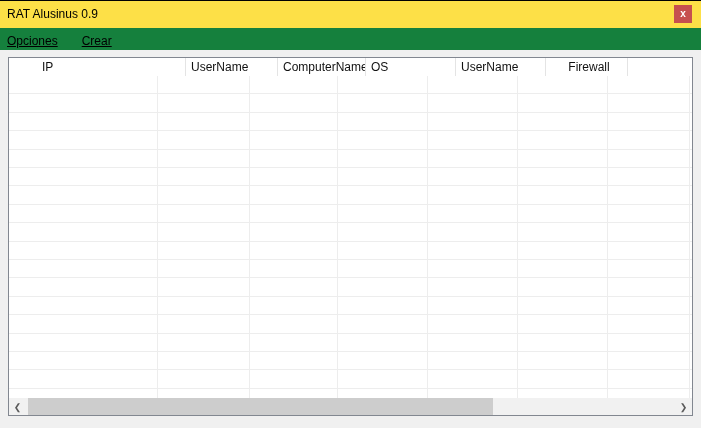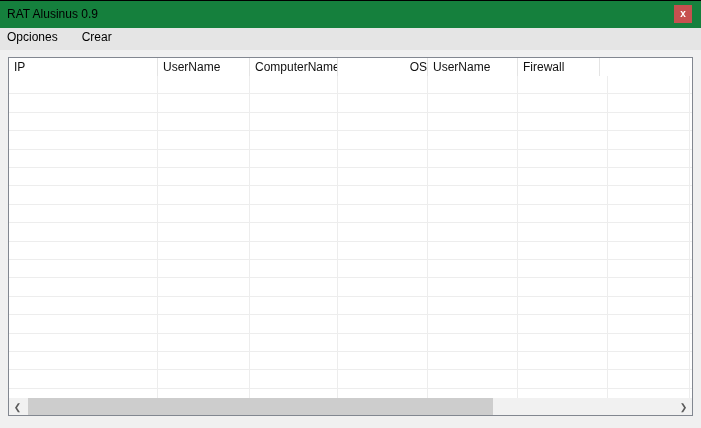--- a/index.html
+++ b/index.html
@@ -4,38 +4,38 @@
 <style>
   html,body { margin:0; padding:0; background:#ffffff; }
   .window {
     position:relative; width:701px; height:428px;
     background:#ffffff; box-sizing:border-box;
     border-top:1px solid var(--window-top-border, #000000);
     font-family:"Liberation Sans", sans-serif;
     overflow:hidden;
     -webkit-font-smoothing:antialiased;
   }
-  .titlebar { position:absolute; left:0; top:0; width:100%; height:27px; background:#15803d; }
+  .titlebar { position:absolute; left:0; top:0; width:100%; height:27px; background:#fde047; }
   .window-title { position:absolute; left:7px; top:6px; font-size:12px; color:#000000; white-space:nowrap; }
   .close-btn {
     position:absolute; left:674px; top:4px; width:18px; height:18px;
     background:var(--close-button, #c75050); border:none; padding:0; margin:0;
     color:#ffffff; font-size:10px; font-weight:bold; font-family:"Liberation Sans", sans-serif;
     display:flex; align-items:center; justify-content:center; line-height:1; cursor:default;
   }
-  .menubar { position:absolute; left:0; top:27px; width:100%; height:22px; background:#e5e5e5; display:flex; align-items:flex-start; }
+  .menubar { position:absolute; left:0; top:27px; width:100%; height:22px; background:#15803d; display:flex; align-items:flex-end;text-decoration:underline; }
   .menu-item { font-size:12px; color:#000000; padding:2px 0; white-space:nowrap; }
   .menu-item.first { margin-left:7px; }
   .menu-item + .menu-item { margin-left:24px; }
   .form-area { position:absolute; left:0; top:49px; width:701px; height:379px; background:var(--form-background, #f0f0f0); }
   .listview {
     position:absolute; left:8px; top:7px; width:685px; height:359px;
     background:#ffffff; border:1px solid var(--listview-border, #828790); box-sizing:border-box;
   }
-  .lv-header { position:absolute; left:0; top:0; right:0; height:18px; background:#ffffff; display:flex; }
+  .lv-header { position:absolute; left:0; top:0; right:0; height:18px; background:#ffffff; display:flex;padding-left:28px; }
   .lv-hcell {
     box-sizing:border-box; border-right:1px solid #e4e4e4;
     padding:2px 0 0 5px; font-size:12px; line-height:15px; color:#111111;
     white-space:nowrap; overflow:hidden; flex:0 0 auto;
   }
   .lv-body {
     position:absolute; left:0; top:18px; right:0; bottom:17px; overflow:hidden;
     background-image:repeating-linear-gradient(
       to bottom,
       transparent 0px, transparent 17.4px,
@@ -65,23 +65,23 @@
     <span class="menu-item first">Opciones</span>
     <span class="menu-item">Crear</span>
   </div>
 
   <div class="form-area">
     <div class="listview">
       <div class="lv-header" id="lv-header">
           <div class="lv-hcell" style="width: 149px;">IP</div>
           <div class="lv-hcell" style="width: 92px;">UserName</div>
           <div class="lv-hcell" style="width: 88px;">ComputerName</div>
-          <div class="lv-hcell" style="width: 90px; text-align: right;">OS</div>
+          <div class="lv-hcell" style="width: 90px;">OS</div>
           <div class="lv-hcell" style="width: 90px;">UserName</div>
-          <div class="lv-hcell" style="width: 82px;">Firewall</div>
+          <div class="lv-hcell" style="width: 82px; text-align: center;">Firewall</div>
         </div>
       <div class="lv-body" id="lv-body">
           <div class="lv-vline" style="left: 148px;"></div>
           <div class="lv-vline" style="left: 240px;"></div>
           <div class="lv-vline" style="left: 328px;"></div>
           <div class="lv-vline" style="left: 418px;"></div>
           <div class="lv-vline" style="left: 508px;"></div>
           <div class="lv-vline" style="left: 598px;"></div>
           <div class="lv-vline" style="left: 680px;"></div>
         </div>

